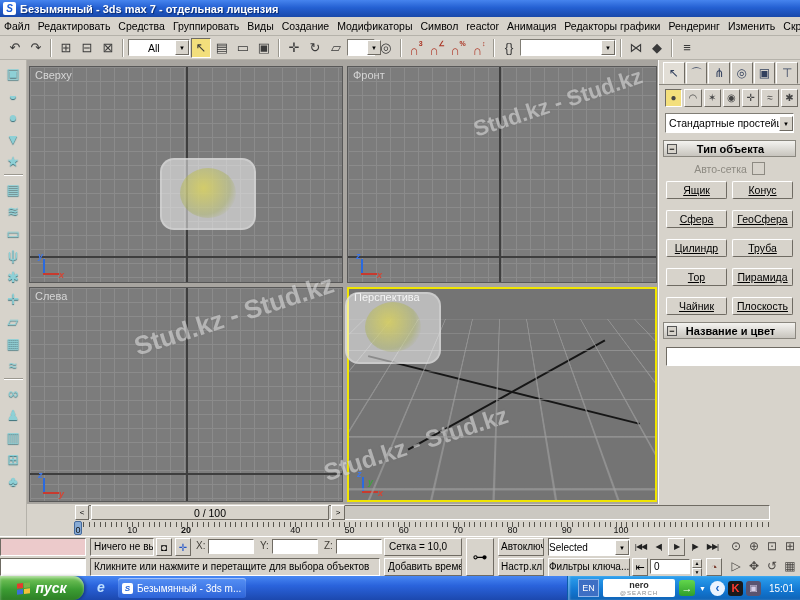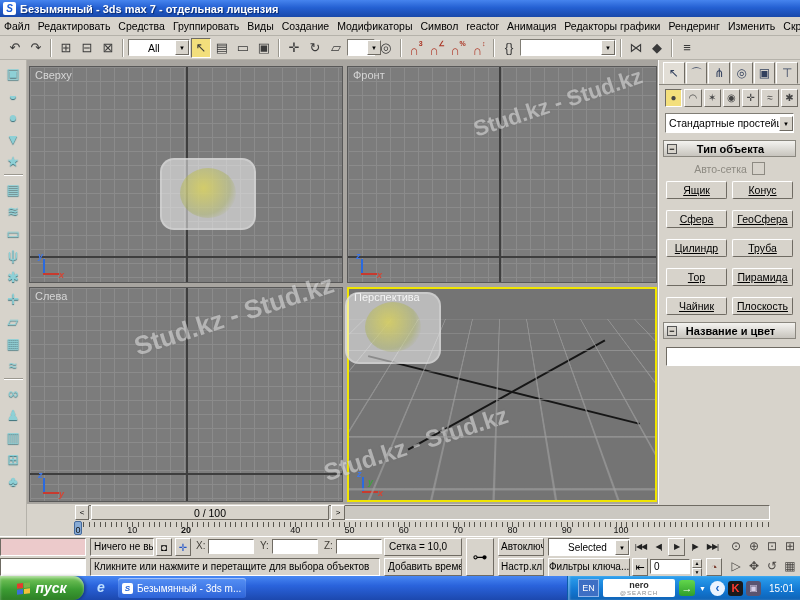--- a/index.html
+++ b/index.html
@@ -117,21 +117,21 @@
   .listener-top{left:0;top:1px;width:86px;height:18px;background:#eccacb;}
   .listener-bottom{left:0;top:21px;width:86px;height:18px;background:#fff;}
   .sel-text{left:90px;top:1px;width:64px;height:18px;background:#d7d3cb;line-height:16px;padding-left:3px;overflow:hidden;white-space:nowrap;}
   .lock-btn{left:156px;top:1px;width:16px;height:18px;text-align:center;line-height:17px;font-size:10px;}
   .offset-btn{left:175px;top:1px;width:16px;height:18px;text-align:center;line-height:17px;font-size:10px;color:#2455c8;}
   .xyz-label{top:3px;color:#43403a;}
   .xyz-field{top:2px;width:46px;height:15px;background:#fff;}
   .grid-box{left:384px;top:1px;width:78px;height:18px;line-height:16px;padding-left:4px;white-space:nowrap;overflow:hidden;}
   .key-btn{left:466px;top:1px;width:28px;height:38px;text-align:center;line-height:36px;font-size:15px;}
   .autokey{left:498px;top:1px;width:46px;height:18px;line-height:16px;text-align:left;padding-left:2px;overflow:hidden;white-space:nowrap;}
-  .selected-dd{left:548px;top:1px;width:82px;height:18px;background:#fff;display:flex;align-items:center;justify-content:space-between;padding-left:19px;}
+  .selected-dd{left:548px;top:1px;width:82px;height:18px;background:#fff;display:flex;align-items:center;justify-content:space-between;padding-left:0;}
   .prompt{left:90px;top:21px;width:290px;height:18px;background:#d7d3cb;line-height:16px;padding-left:3px;white-space:nowrap;overflow:hidden;}
   .addtime{left:384px;top:21px;width:78px;height:18px;line-height:16px;padding-left:3px;white-space:nowrap;overflow:hidden;}
   .setkey{left:498px;top:21px;width:46px;height:18px;line-height:16px;padding-left:2px;overflow:hidden;white-space:nowrap;}
   .keyfilters{left:548px;top:21px;width:82px;height:30px;line-height:16px;text-align:center;overflow:hidden;white-space:nowrap;}
   #playback{position:absolute;left:632px;top:1px;display:flex;gap:1px;}
   .pb-btn{width:17px;height:18px;text-align:center;line-height:18px;font-size:8px;color:#222;letter-spacing:-1px;}
   .pb-btn.boxed{background:#d7d3cb;border:1px solid;border-color:#fff #6f6b63 #6f6b63 #fff;box-sizing:border-box;line-height:16px;}
   .keymode{left:632px;top:21px;width:16px;height:18px;text-align:center;line-height:17px;font-size:11px;}
   .framefield{left:650px;top:22px;width:40px;height:15px;background:#fff;padding-left:3px;line-height:14px;}
   .spinner{left:692px;top:22px;width:10px;height:15px;display:flex;flex-direction:column;}

